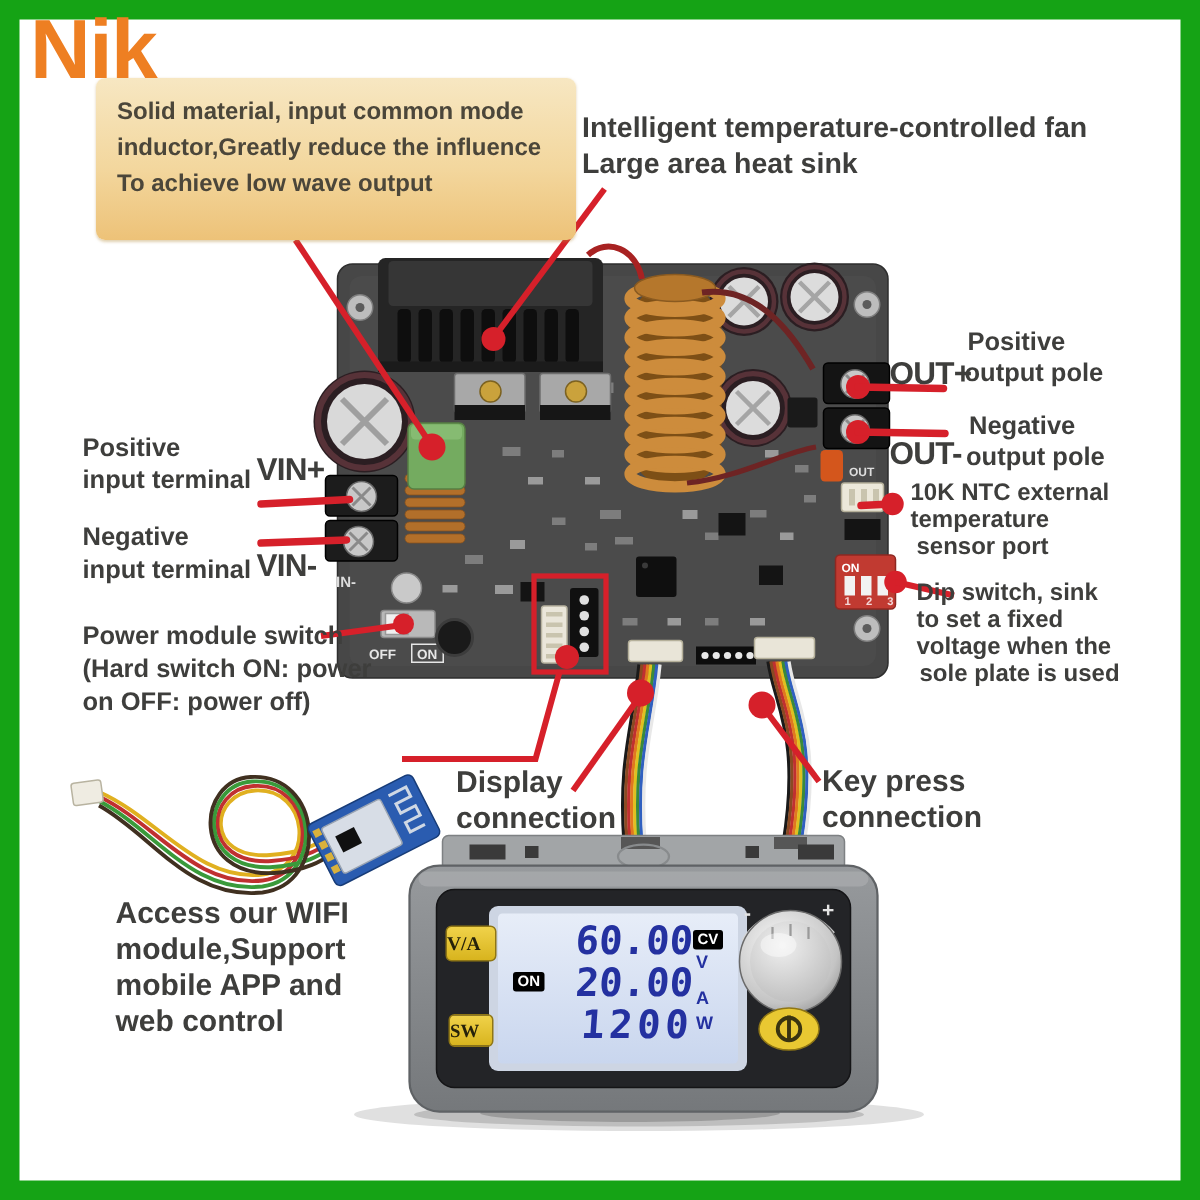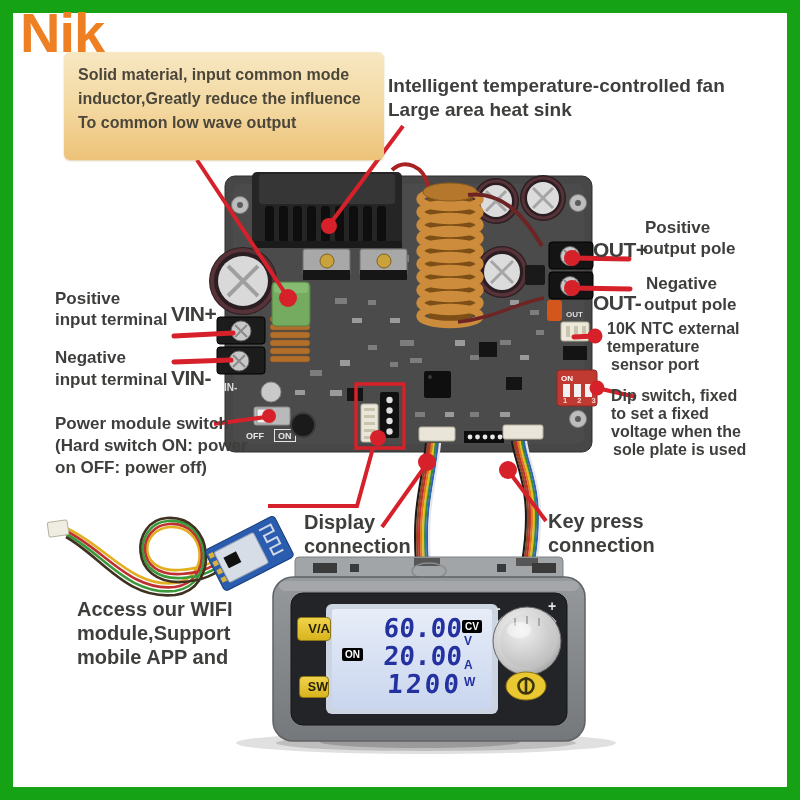--- a/index.html
+++ b/index.html
@@ -18,21 +18,21 @@
     background:linear-gradient(180deg,#f7e7c2 0%,#f3d79e 55%,#edc278 100%);box-shadow:0 1px 2px rgba(180,140,60,.4);}
   .nb{position:relative;margin-left:14px;font-size:16px;font-weight:700;color:#4b463a;line-height:24px;white-space:nowrap;}
   .nb:first-child{padding-top:11px;}
   .lcdval{position:absolute;width:94px;text-align:right;font-family:"DejaVu Sans Mono",monospace;
     font-weight:700;font-size:26px;line-height:28px;color:#2431a0;transform:skewX(-4deg);z-index:12;}
   .ls3{letter-spacing:3px;}
   .badge{position:absolute;background:#000000;color:#fff;font-size:10px;font-weight:700;line-height:13px;
     padding:0 3px;border-radius:2px;z-index:12;}
   .unit{position:absolute;font-size:12px;font-weight:700;color:#2431a0;z-index:12;}
   .ybtn{position:absolute;background:linear-gradient(#f0d24a,#d8b41e);border:1px solid #8f7615;border-radius:4px;
-    color:#26220a;font-weight:700;text-align:right;z-index:12;}
+    color:#26220a;font-weight:700;text-align:left;z-index:12;font-family:Liberation Serif, serif;}
   .knoblab{position:absolute;color:#e3e3e3;font-weight:700;font-size:14px;z-index:12;}
 </style>
 </head>
 <body>
 
 <div id="canvas">
 
 <svg id="art" width="800" height="800" viewBox="0 0 800 800">
   <defs>
     <linearGradient id="caseGrad" x1="0" y1="0" x2="0" y2="1">
@@ -354,21 +354,21 @@
     <line x1="546" y1="521" x2="510" y2="473" stroke-width="4"></line>
     <circle cx="508" cy="470" r="9" stroke="none"></circle>
   </g>
 </svg>
 
 <div id="logo">Nik</div>
 
 <div id="notebox">
   <div class="nb">Solid material, input common mode</div>
   <div class="nb">inductor,Greatly reduce the influence</div>
-  <div class="nb">To common low wave output</div>
+  <div class="nb">To achieve low wave output</div>
 </div>
 
 <div class="t s19" style="left:388px;top:74px;">Intelligent temperature-controlled fan</div>
 <div class="t s19" style="left:388px;top:98px;">Large area heat sink</div>
 
 <div class="t s17" style="left:55px;top:288px;">Positive</div>
 <div class="t s17" style="left:55px;top:309px;">input terminal</div>
 <div class="t s21b" style="left:171px;top:302px;">VIN+</div>
 
 <div class="t s17" style="left:55px;top:347px;">Negative</div>
@@ -385,34 +385,35 @@
 <div class="t s17" style="left:643px;top:238px;">output pole</div>
 
 <div class="t s21b" style="left:593px;top:291px;">OUT-</div>
 <div class="t s17" style="left:646px;top:273px;">Negative</div>
 <div class="t s17" style="left:644px;top:294px;">output pole</div>
 
 <div class="t s16" style="left:607px;top:320px;">10K NTC external</div>
 <div class="t s16" style="left:607px;top:338px;">temperature</div>
 <div class="t s16" style="left:611px;top:356px;">sensor port</div>
 
-<div class="t s16" style="left:611px;top:387px;">Dip switch, fixed</div>
+<div class="t s16" style="left:611px;top:387px;">Dip switch, sink</div>
 <div class="t s16" style="left:611px;top:405px;">to set a fixed</div>
 <div class="t s16" style="left:611px;top:423px;">voltage when the</div>
 <div class="t s16" style="left:613px;top:441px;">sole plate is used</div>
 
 <div class="t s20" style="left:304px;top:510px;">Display</div>
 <div class="t s20" style="left:304px;top:534px;">connection</div>
 
 <div class="t s20" style="left:548px;top:509px;">Key press</div>
 <div class="t s20" style="left:548px;top:533px;">connection</div>
 
 <div class="t s20" style="left:77px;top:597px;">Access our WIFI</div>
 <div class="t s20" style="left:77px;top:621px;">module,Support</div>
 <div class="t s20" style="left:77px;top:645px;">mobile APP and</div>
+<div class="t s20" style="left:77px;top:669px;">web control</div>
 
 <div class="ybtn" style="left:297px;top:617px;width:32px;height:22px;line-height:22px;font-size:13px;">V/A</div>
 <div class="ybtn" style="left:299px;top:676px;width:28px;height:20px;line-height:20px;font-size:12.5px;">SW</div>
 
 <div class="lcdval" style="left:368px;top:614px;">60.00</div>
 <div class="badge" style="left:462px;top:620px;">CV</div>
 <div class="unit" style="left:464px;top:634px;">V</div>
 
 <div class="badge" style="left:342px;top:648px;">ON</div>
 <div class="lcdval" style="left:368px;top:642px;">20.00</div>

